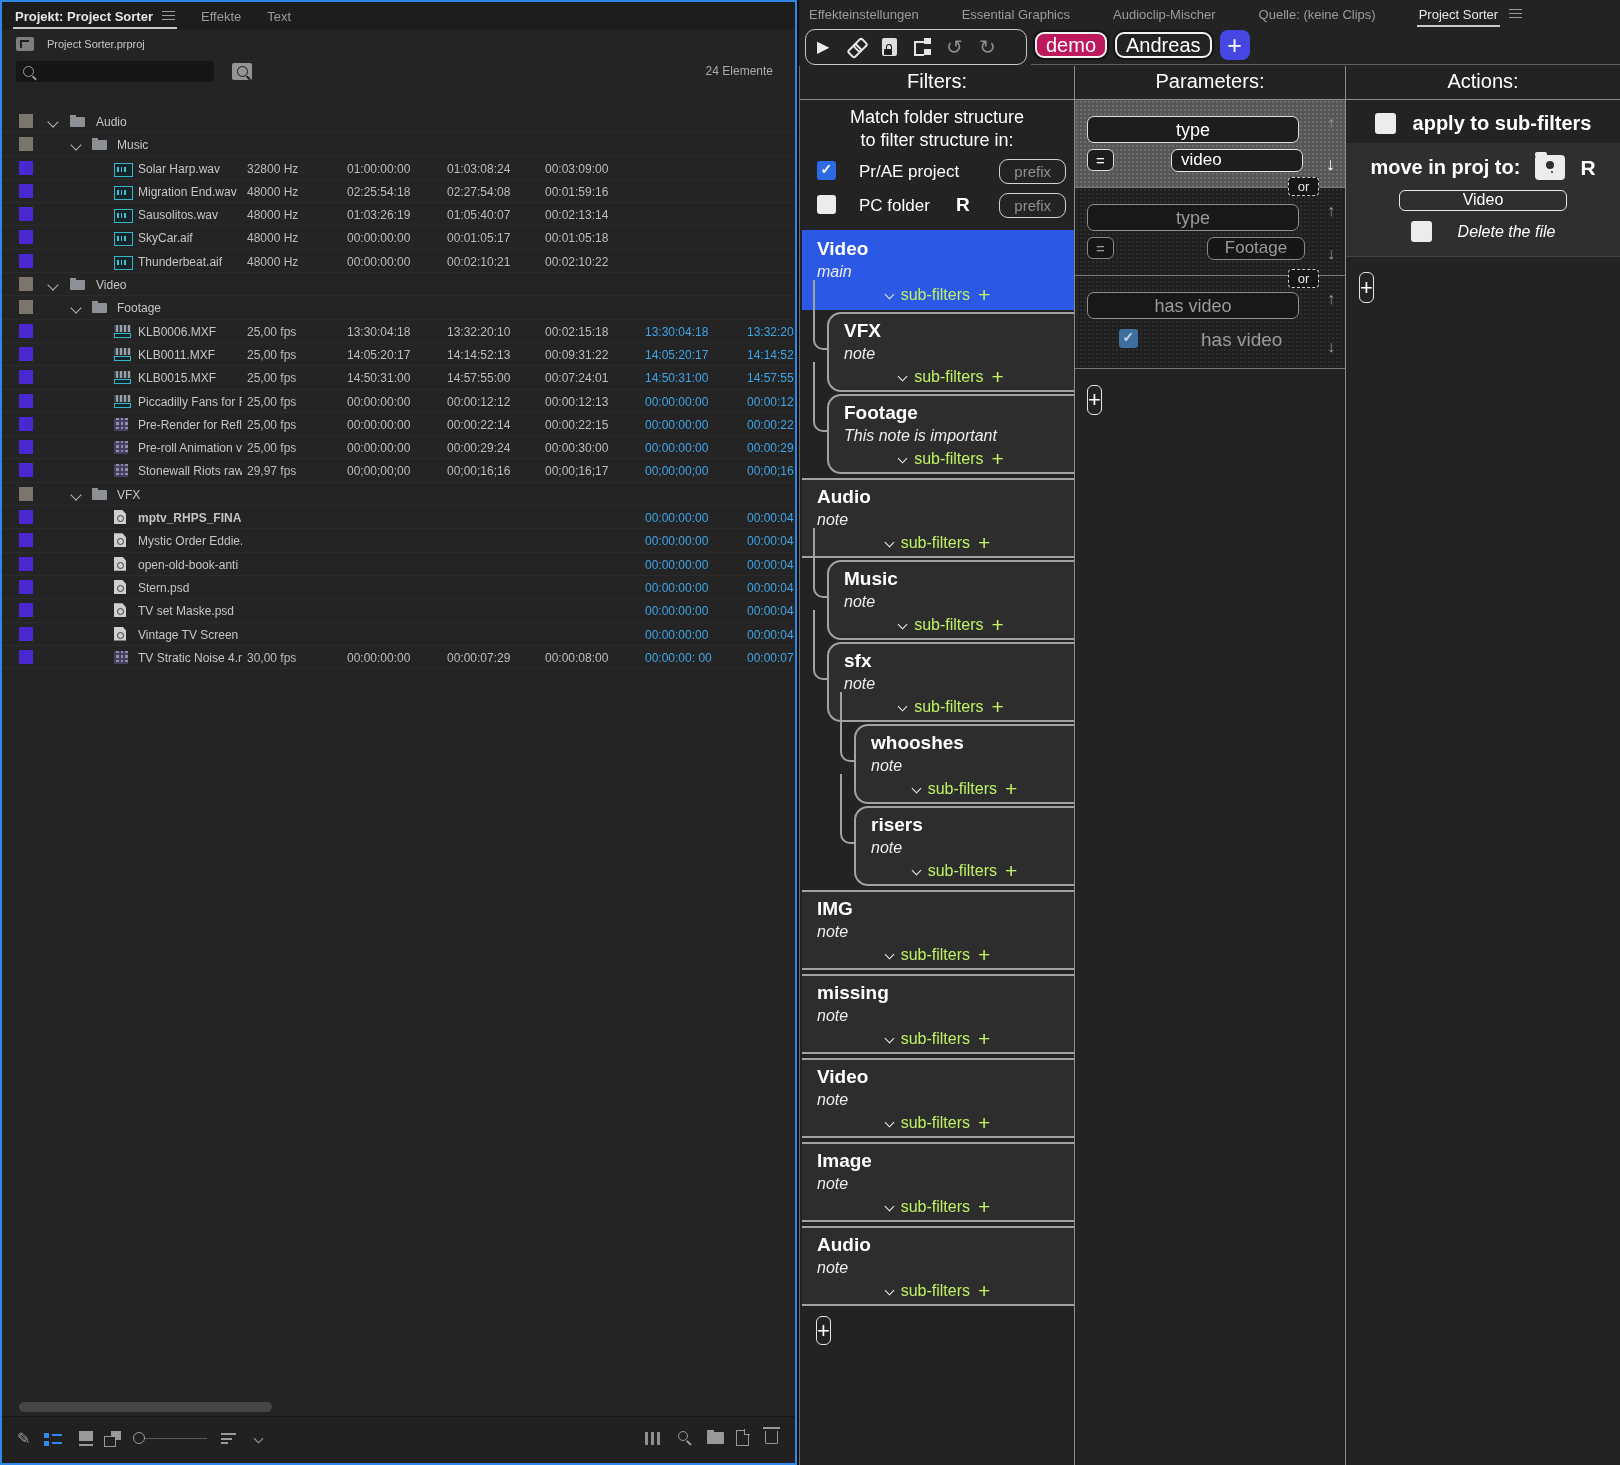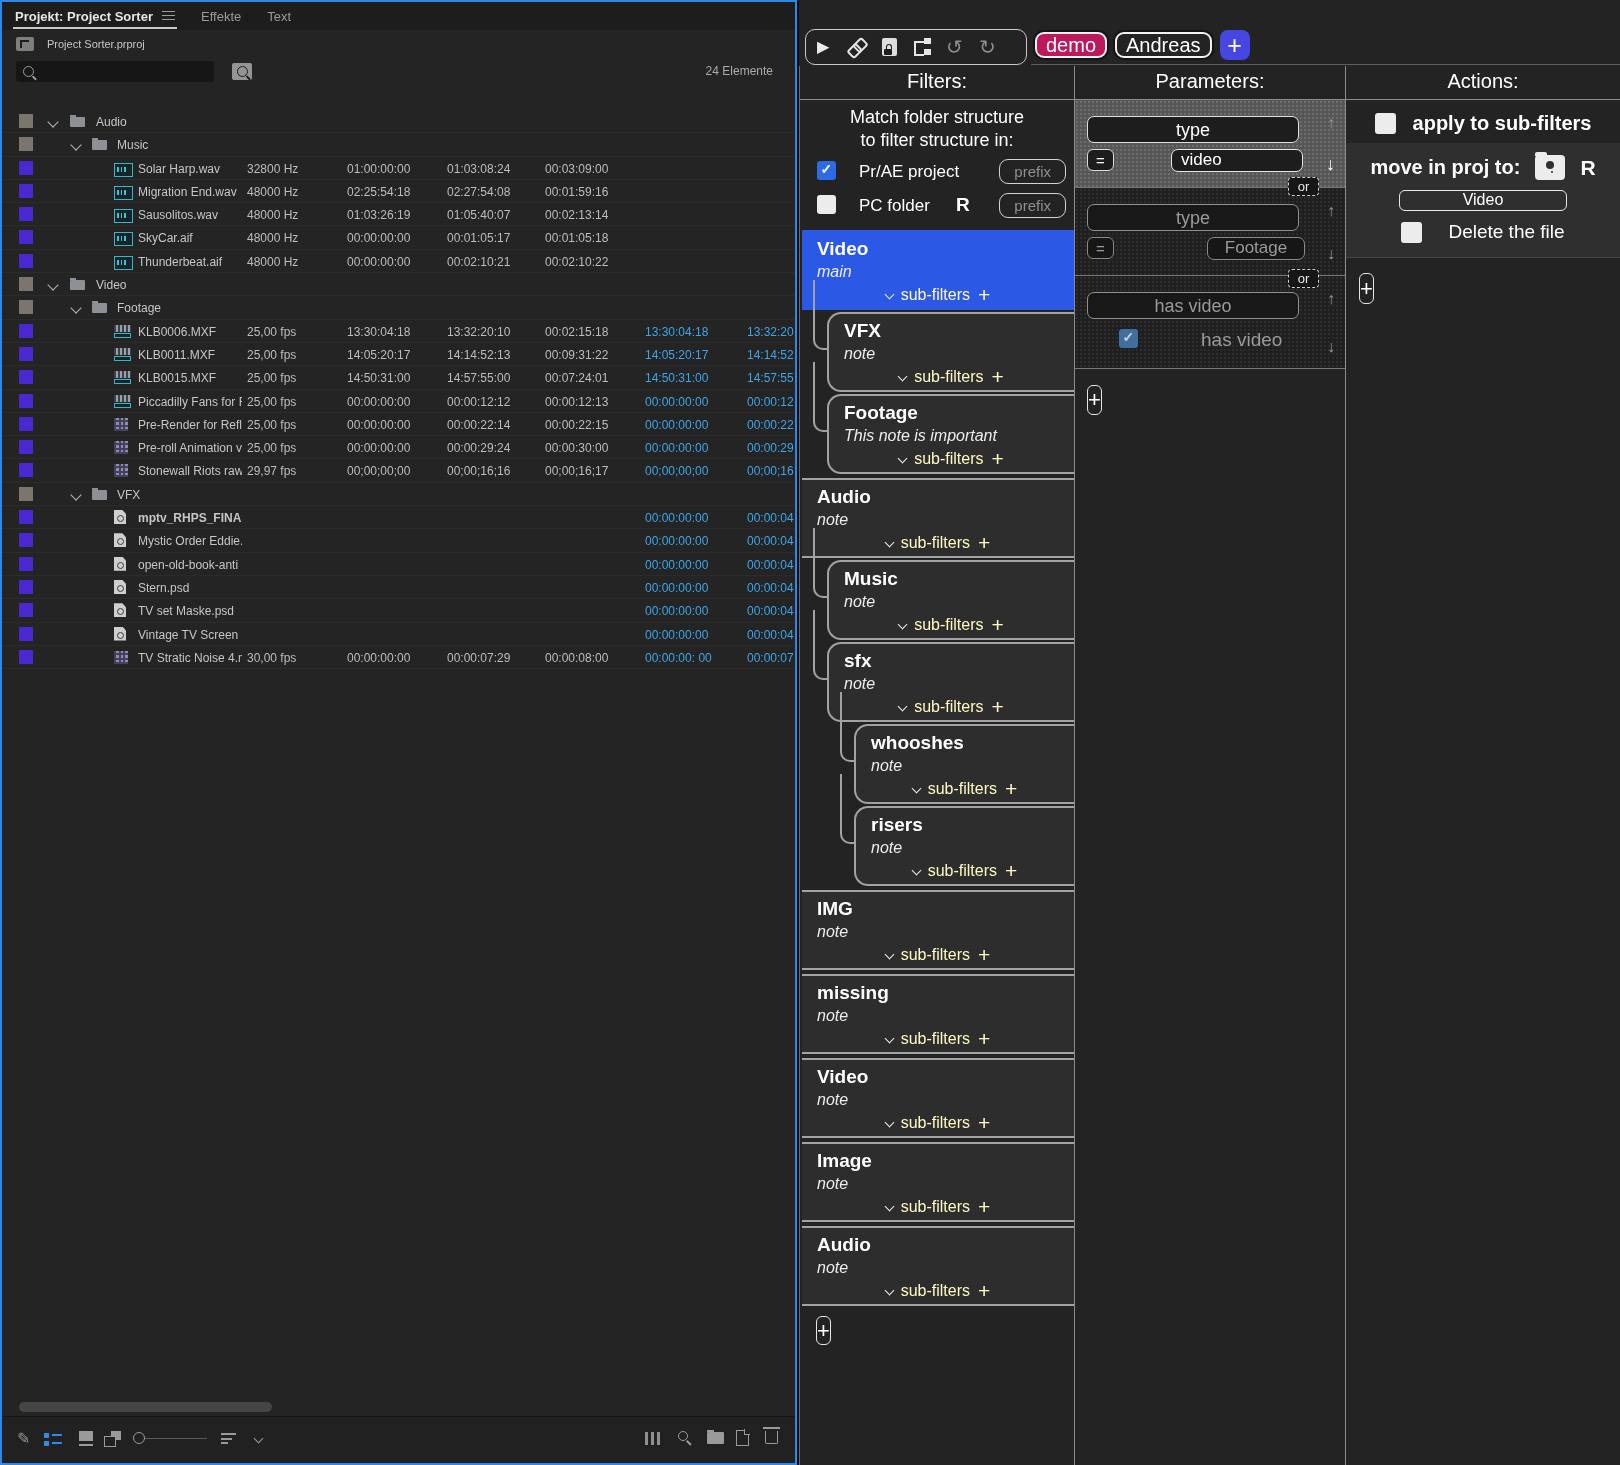--- a/index.html
+++ b/index.html
@@ -125,21 +125,21 @@
   #fcards{margin-top:10px;}
   .fcard{position:relative;background:#2d2d2d;height:76px;margin:0 0 2px 2px;box-sizing:content-box;}
   .fcard.lvl0{border-top:2px solid #a2a2a2;border-bottom:2px solid #a2a2a2;margin-top:4px;margin-bottom:2px;}
   .fcard.lvl1,.fcard.lvl2{border:2px solid #a2a2a2;border-right:none;border-radius:14px 0 0 14px;}
   .fcard.lvl1{margin-left:27px;}
   .fcard.lvl2{margin-left:54px;}
   .fcard.lvl1::before,.fcard.lvl2::before{content:"";position:absolute;left:-16px;top:-34px;width:13px;height:calc(50% + 30px);border-left:2px solid #a2a2a2;border-bottom:2px solid #a2a2a2;border-bottom-left-radius:10px;}
   .fcard.selected{background:#2b59e6;border-color:#2b59e6;}
   .f-title{padding:6px 0 0 15px;font-size:19px;font-weight:bold;color:#fff;}
   .f-note{padding:3px 0 0 15px;font-size:16px;font-style:italic;color:#ededed;}
-  .f-sub{position:absolute;bottom:4px;left:0;right:0;display:flex;justify-content:center;align-items:center;gap:8px;font-size:16px;color:#fef9c3;}
+  .f-sub{position:absolute;bottom:4px;left:0;right:0;display:flex;justify-content:center;align-items:center;gap:8px;font-size:16px;color:#bef264;}
   .f-plus{font-size:21px;line-height:16px;}
   .addbtn{display:block;height:29px;border:1.5px solid #e6e6e6;border-radius:6px;color:#fff;font-size:22px;line-height:26px;text-align:center;}
   .addbtn.f{margin:10px 14px 0 16px;}
   .addbtn.p{margin:16px 14px 0 12px;height:30px;}
   .addbtn.a{margin:15px 16px 0 13px;height:31px;}
 
   
   #pblocks{position:relative;}
   .pblock{position:relative;border-bottom:1px solid #777;padding:16px 0 14px;background-color:#1f1f1f;background-image:radial-gradient(#2d2d2d 1px,transparent 1px);background-size:4px 4px;}
   .pblock.selected{background-color:#565656;background-image:radial-gradient(#6d6d6d 1px,transparent 1px);}
@@ -172,21 +172,21 @@
   .a-card{margin-top:7px;background:#2f2f2f;padding:12px 0 14px;border-bottom:1px solid #454545;}
   .a-moverow{display:flex;align-items:center;justify-content:center;gap:15px;}
   .a-mlabel{font-size:20px;font-weight:bold;color:#fff;}
   .i-pinfolder{position:relative;width:30px;height:25px;background:#ececec;border-radius:4px;flex:none;}
   .i-pinfolder::before{content:"";position:absolute;top:-3px;left:0;width:12px;height:4px;background:#ececec;border-radius:2px 2px 0 0;}
   .i-pinfolder::after{content:"";position:absolute;left:11px;top:6px;width:8px;height:8px;border-radius:50%;background:#2f2f2f;box-shadow:2px 7px 0 -3px #2f2f2f;}
   .a-r{font-size:21px;font-weight:bold;color:#fff;}
   .a-field{display:block;margin:10px auto 0;width:168px;height:21px;border:1.5px solid #e8e8e8;border-radius:6px;color:#fff;font-size:16px;text-align:center;line-height:18px;box-sizing:border-box;}
   .a-delrow{display:flex;align-items:center;justify-content:center;gap:26px;margin-top:10px;}
   .a-delrow .cb{width:21px;height:21px;}
-  .a-dlabel{font-size:19px;color:#fff;}
+  .a-dlabel{font-size:16px;color:#fff;font-style:italic;}
 </style>
 </head>
 <body>
 
 <div class="stage">
 
   <section class="lp">
     <div class="lp-tabs" id="lp-tabs">
         <div class="lp-tab active">
           <span>Projekt: Project Sorter</span>
@@ -429,20 +429,38 @@
         <span class="bt ic-sort"></span>
         <span class="bt ic-automate"></span>
         <span class="bt ic-find"></span>
         <span class="bt ic-new-bin"></span>
         <span class="bt ic-new-item"></span>
         <span class="bt ic-delete"></span>
       </div>
   </section>
 
   <section class="rp">
+    <div class="rp-tabs" id="rp-tabs">
+        <div class="rp-tab">
+          <span>Effekteinstellungen</span>
+        </div>
+        <div class="rp-tab">
+          <span>Essential Graphics</span>
+        </div>
+        <div class="rp-tab">
+          <span>Audioclip-Mischer</span>
+        </div>
+        <div class="rp-tab">
+          <span>Quelle: (keine Clips)</span>
+        </div>
+        <div class="rp-tab active">
+          <span>Project Sorter</span>
+          <span class="i-burger"></span>
+        </div>
+      </div>
     <div class="rp-tabline"></div>
     <div class="rp-toolbar" id="rp-toolbar">
         <span class="ic2 ic2-play"></span>
         <span class="ic2 ic2-link"></span>
         <span class="ic2 ic2-locked-file"></span>
         <span class="ic2 ic2-tree-structure"></span>
         <span class="ic2 ic2-undo"></span>
         <span class="ic2 ic2-redo"></span>
       </div>
     <div class="rp-profiles" id="rp-profiles">

